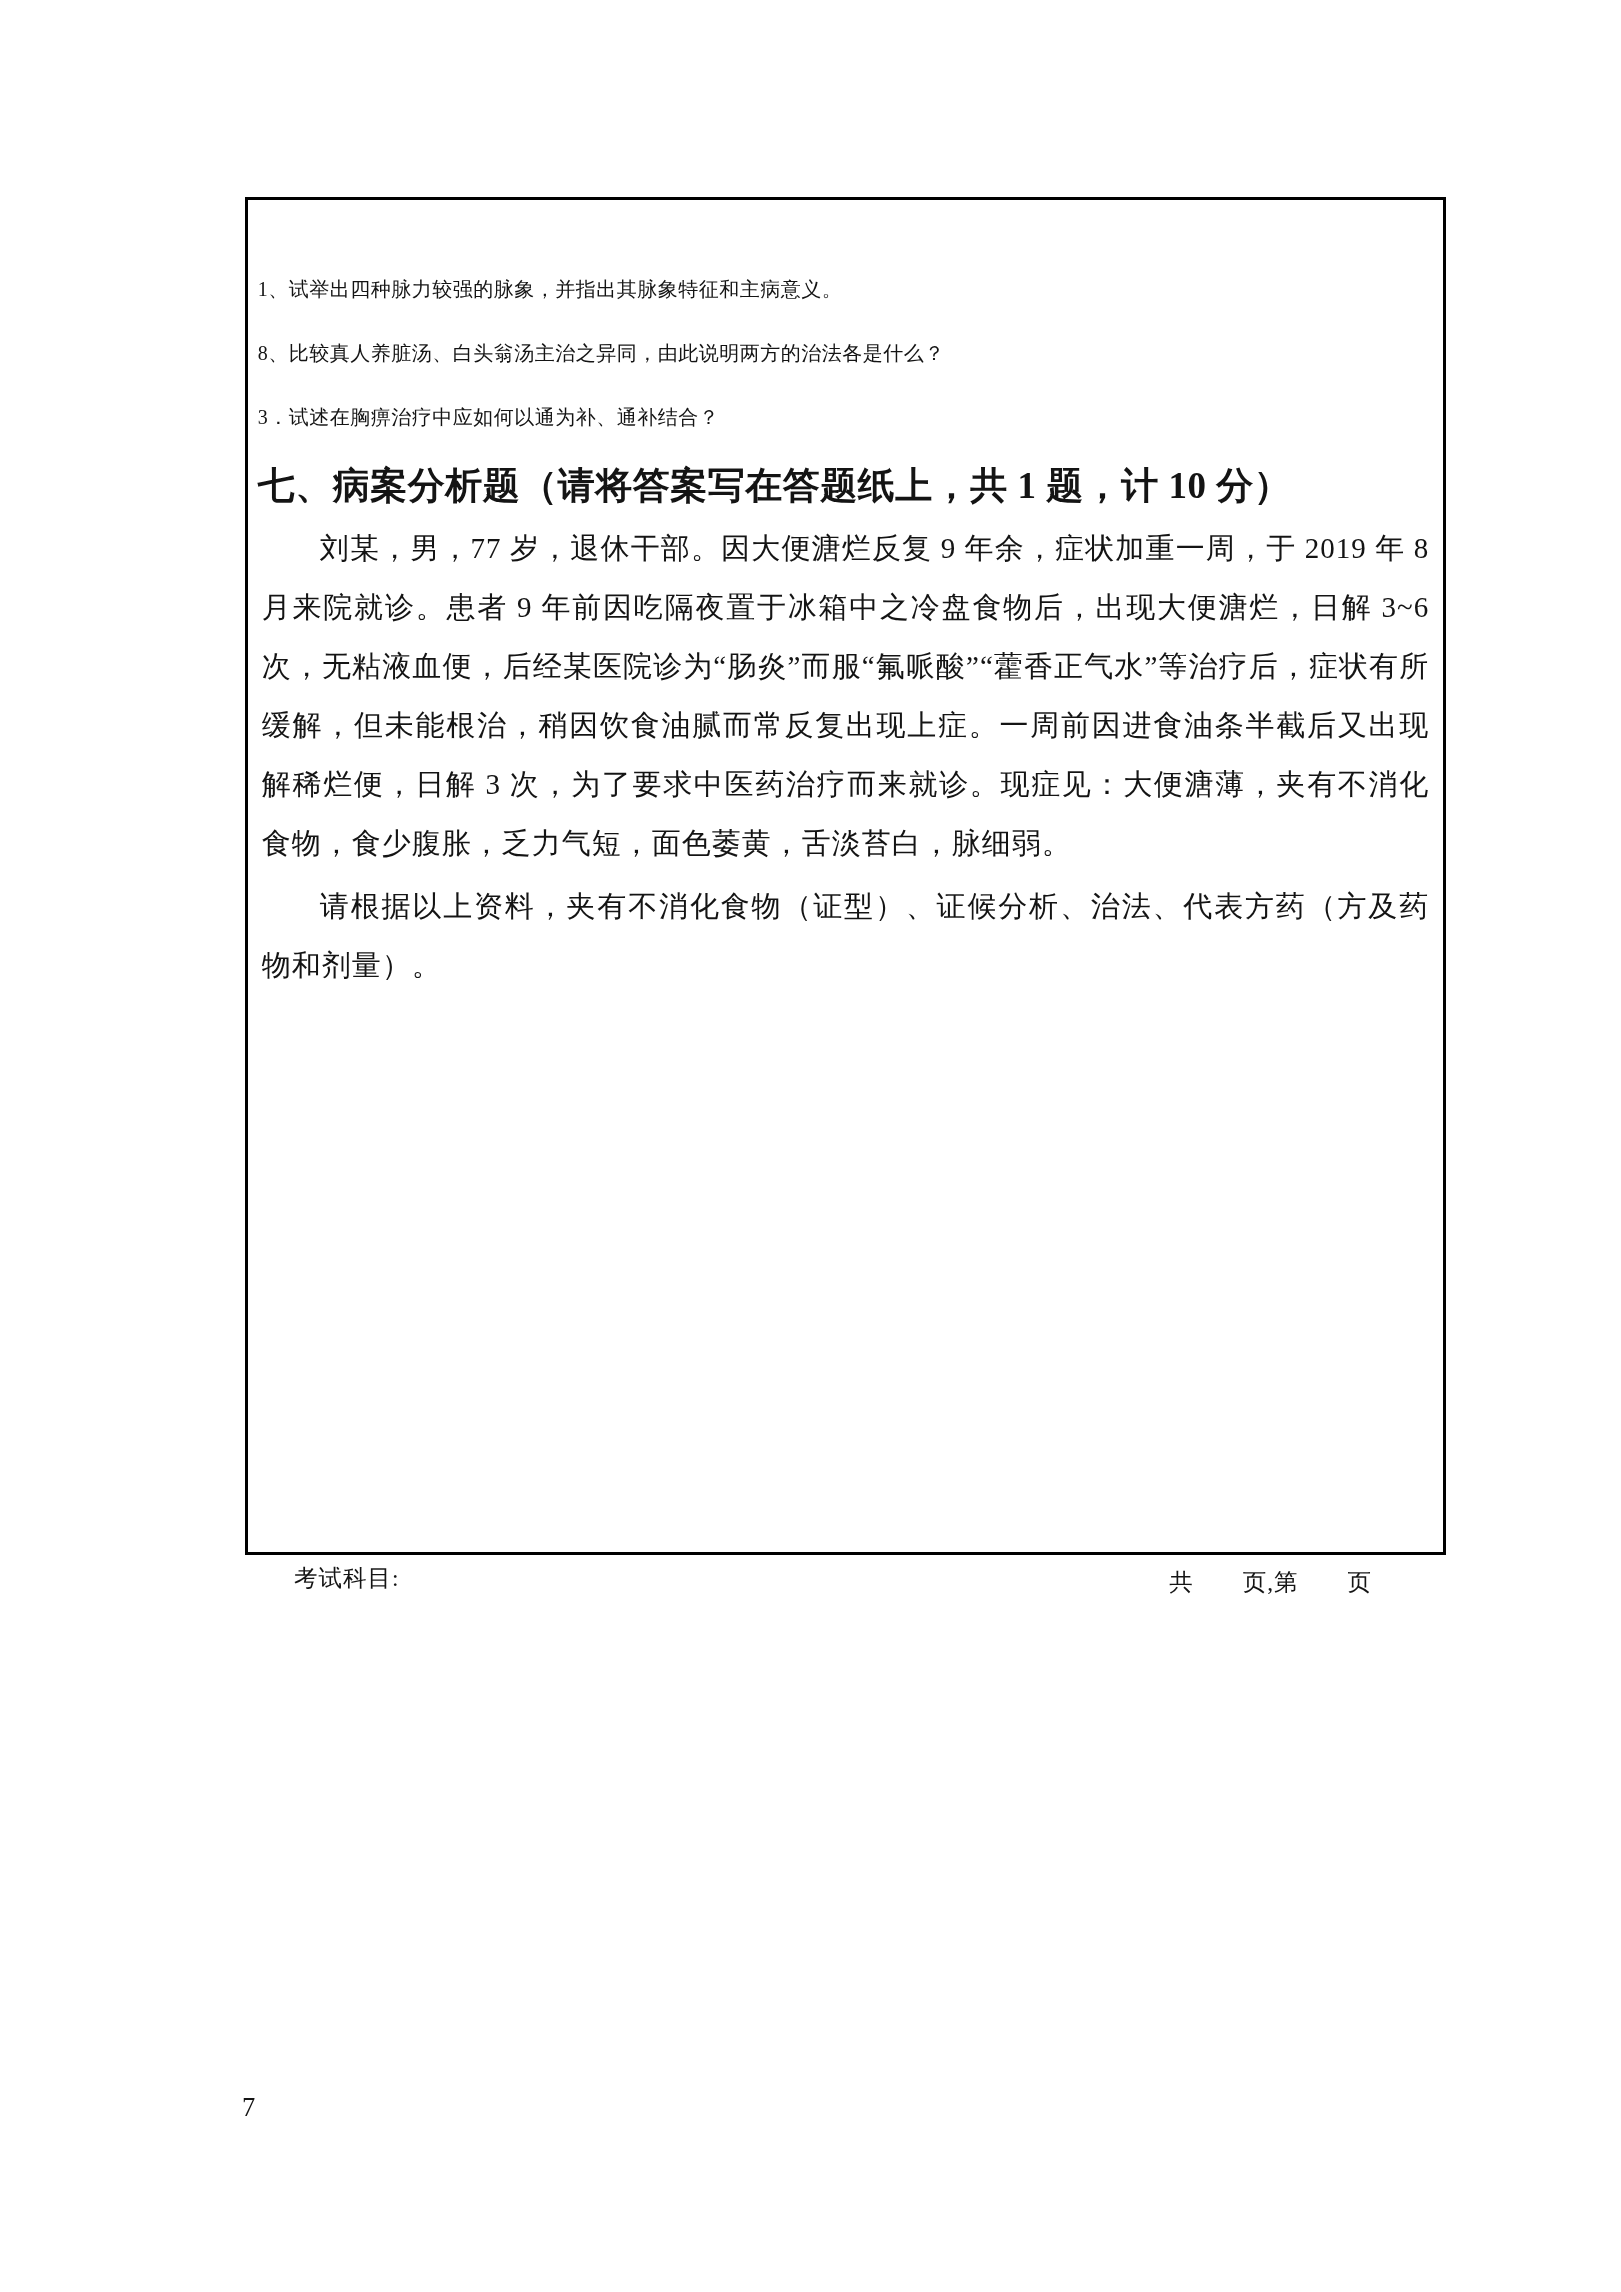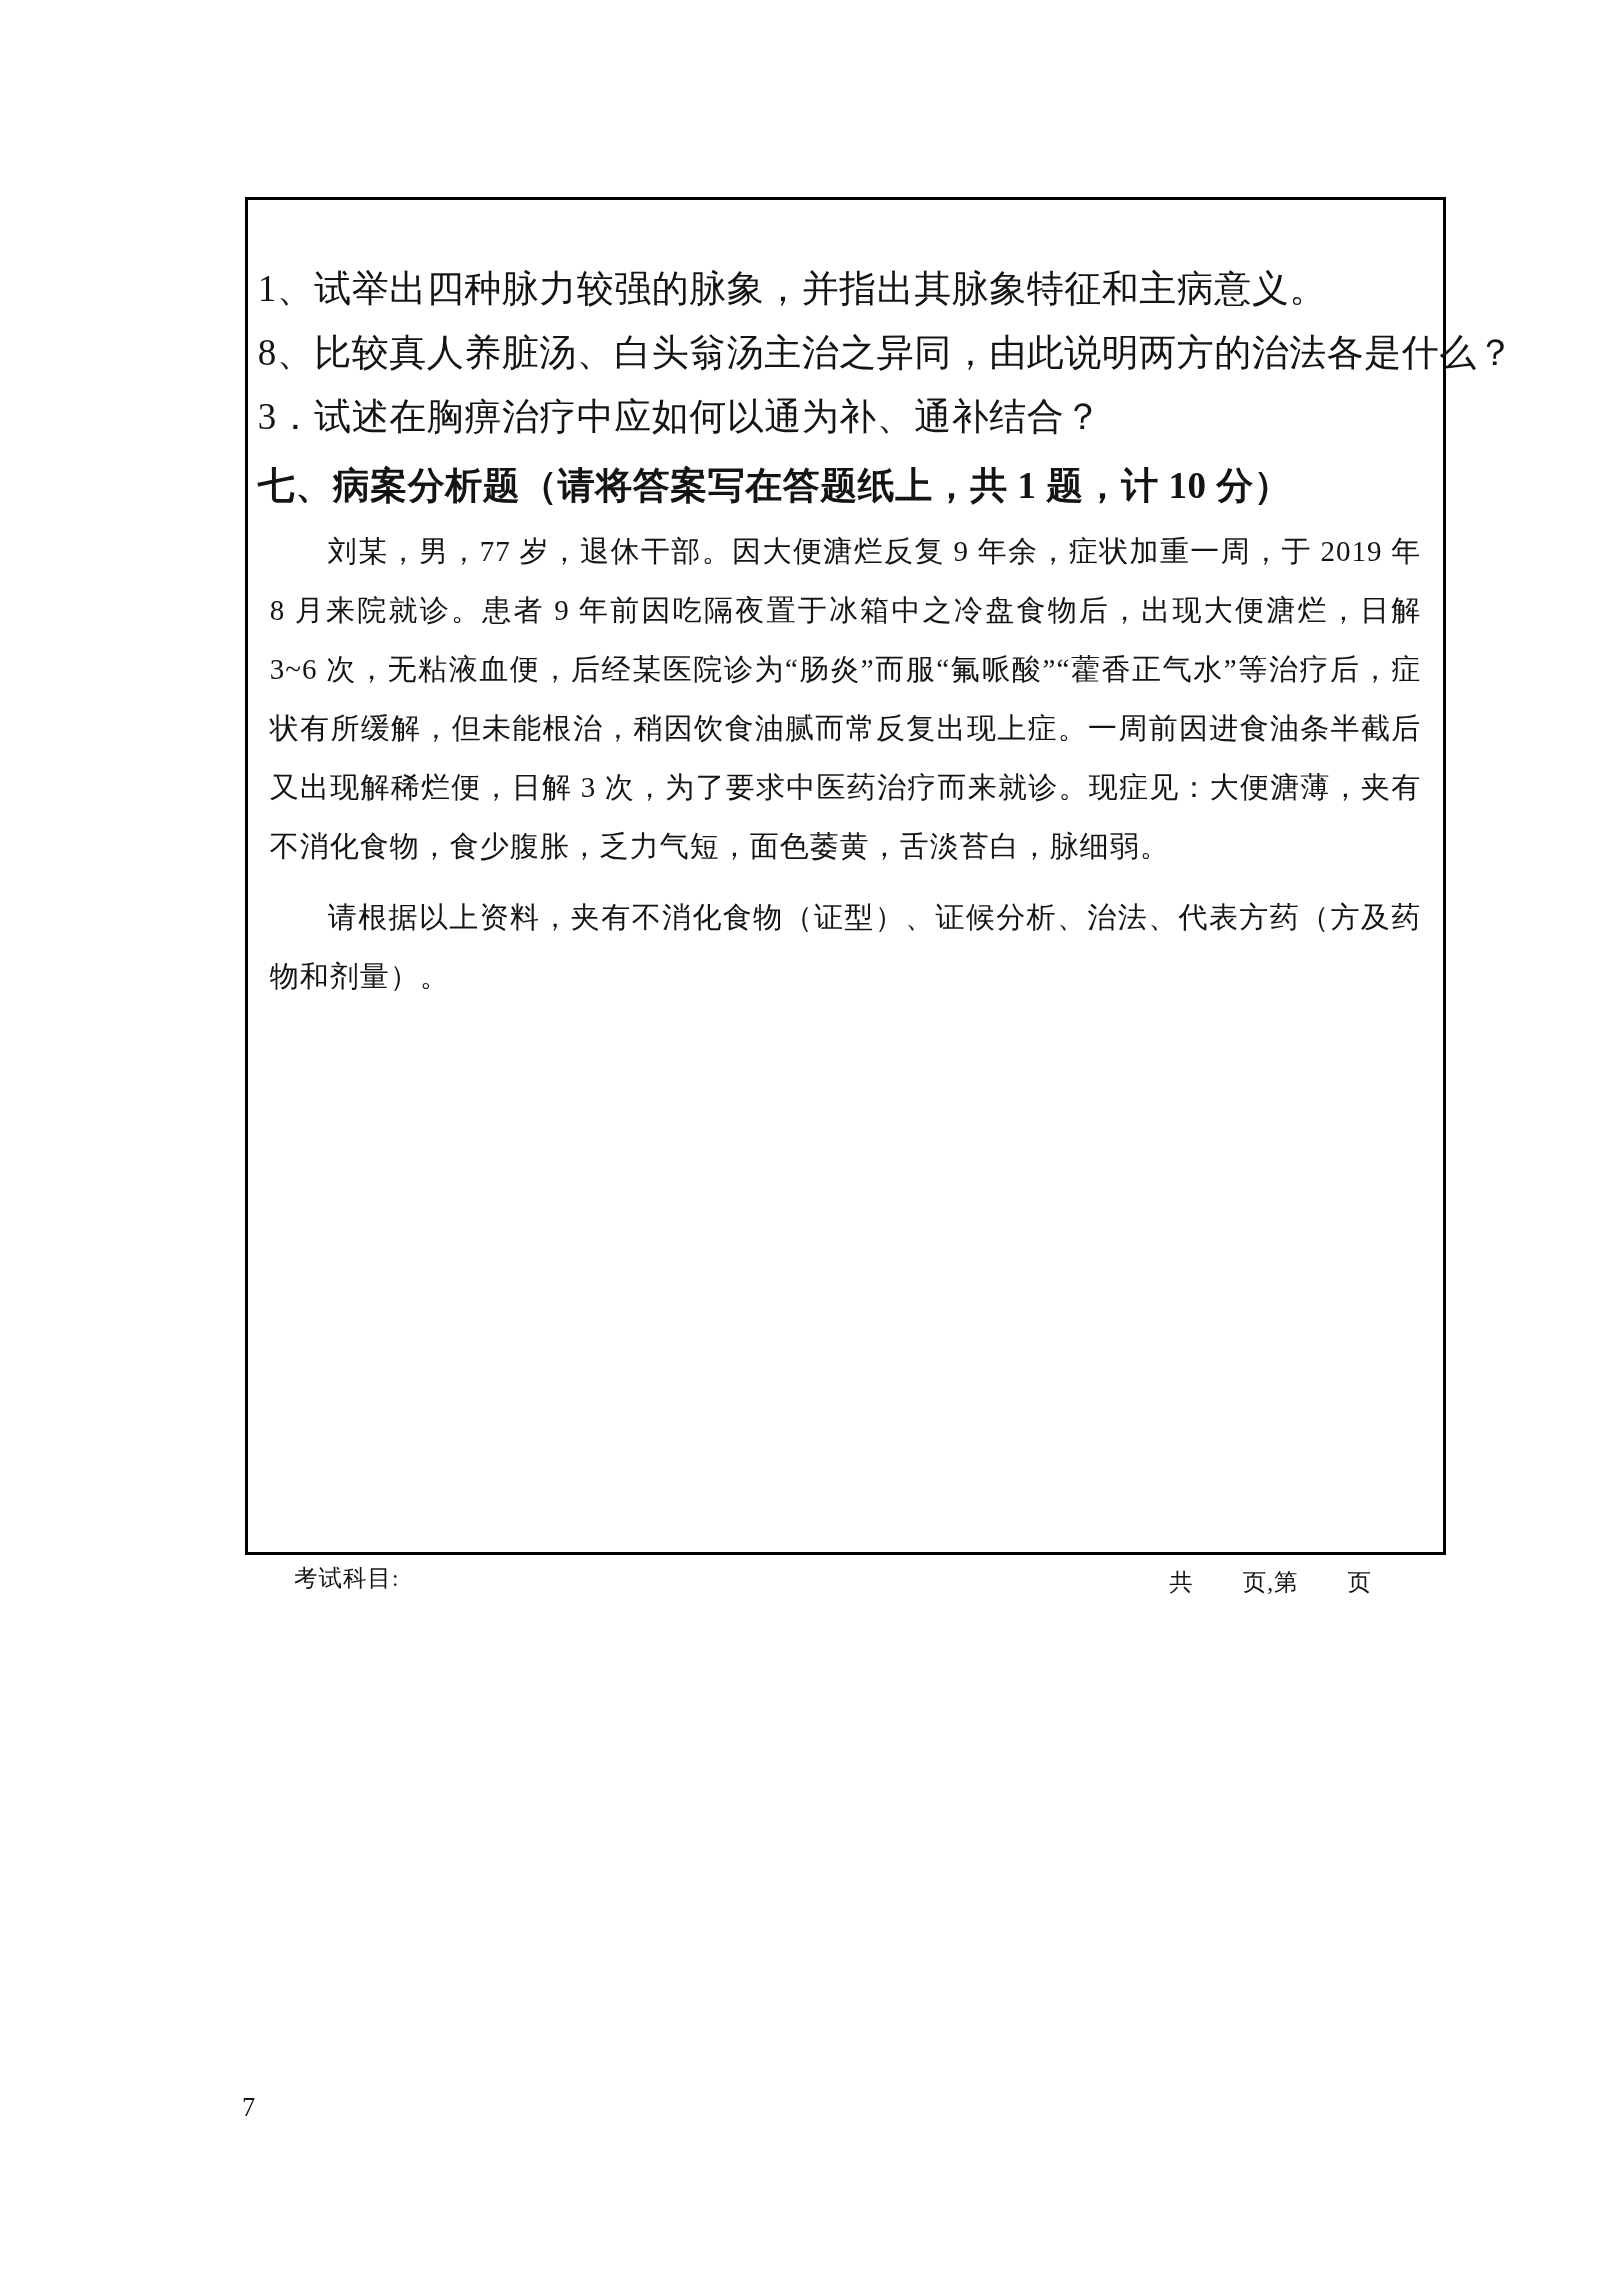--- a/index.html
+++ b/index.html
@@ -19,41 +19,41 @@
     position: absolute;
     left: 245px;
     top: 197px;
     width: 1201px;
     height: 1358px;
     border: 3.9px solid #000000;
     box-sizing: border-box;
     padding: 57px 9.8px 0 9.8px;
   }
   .question-line {
-    font-size: 37px;
+    font-size: 20px;
     line-height: 64px;
     letter-spacing: 0.5px;
     white-space: nowrap;
   }
   .section-heading {
     font-size: 37px;
     font-weight: bold;
     line-height: 49px;
     margin-top: 11.8px;
     margin-bottom: 9px;
     letter-spacing: 0.5px;
     white-space: nowrap;
   }
   .body-para {
     font-size: 29px;
     line-height: 59px;
     letter-spacing: 1px;
     text-align: justify;
     text-indent: 2em;
-    margin: 12px;
+    margin: 4px;
   }
   .footer-row {
     position: absolute;
     left: 245px;
     top: 1562px;
     width: 1201px;
     height: 33px;
     font-size: 23.5px;
     line-height: 33px;
   }

